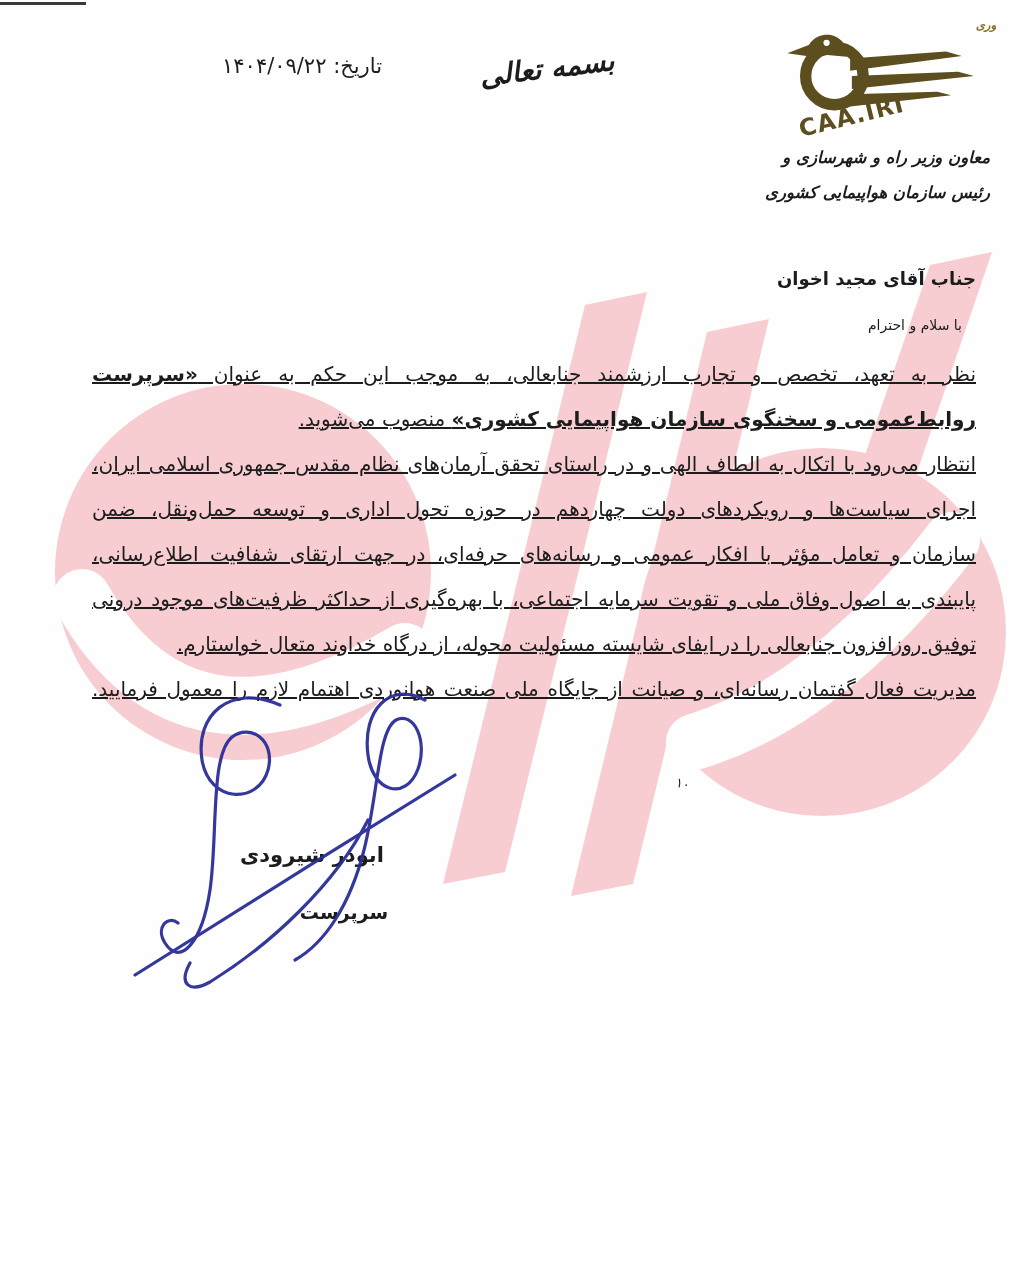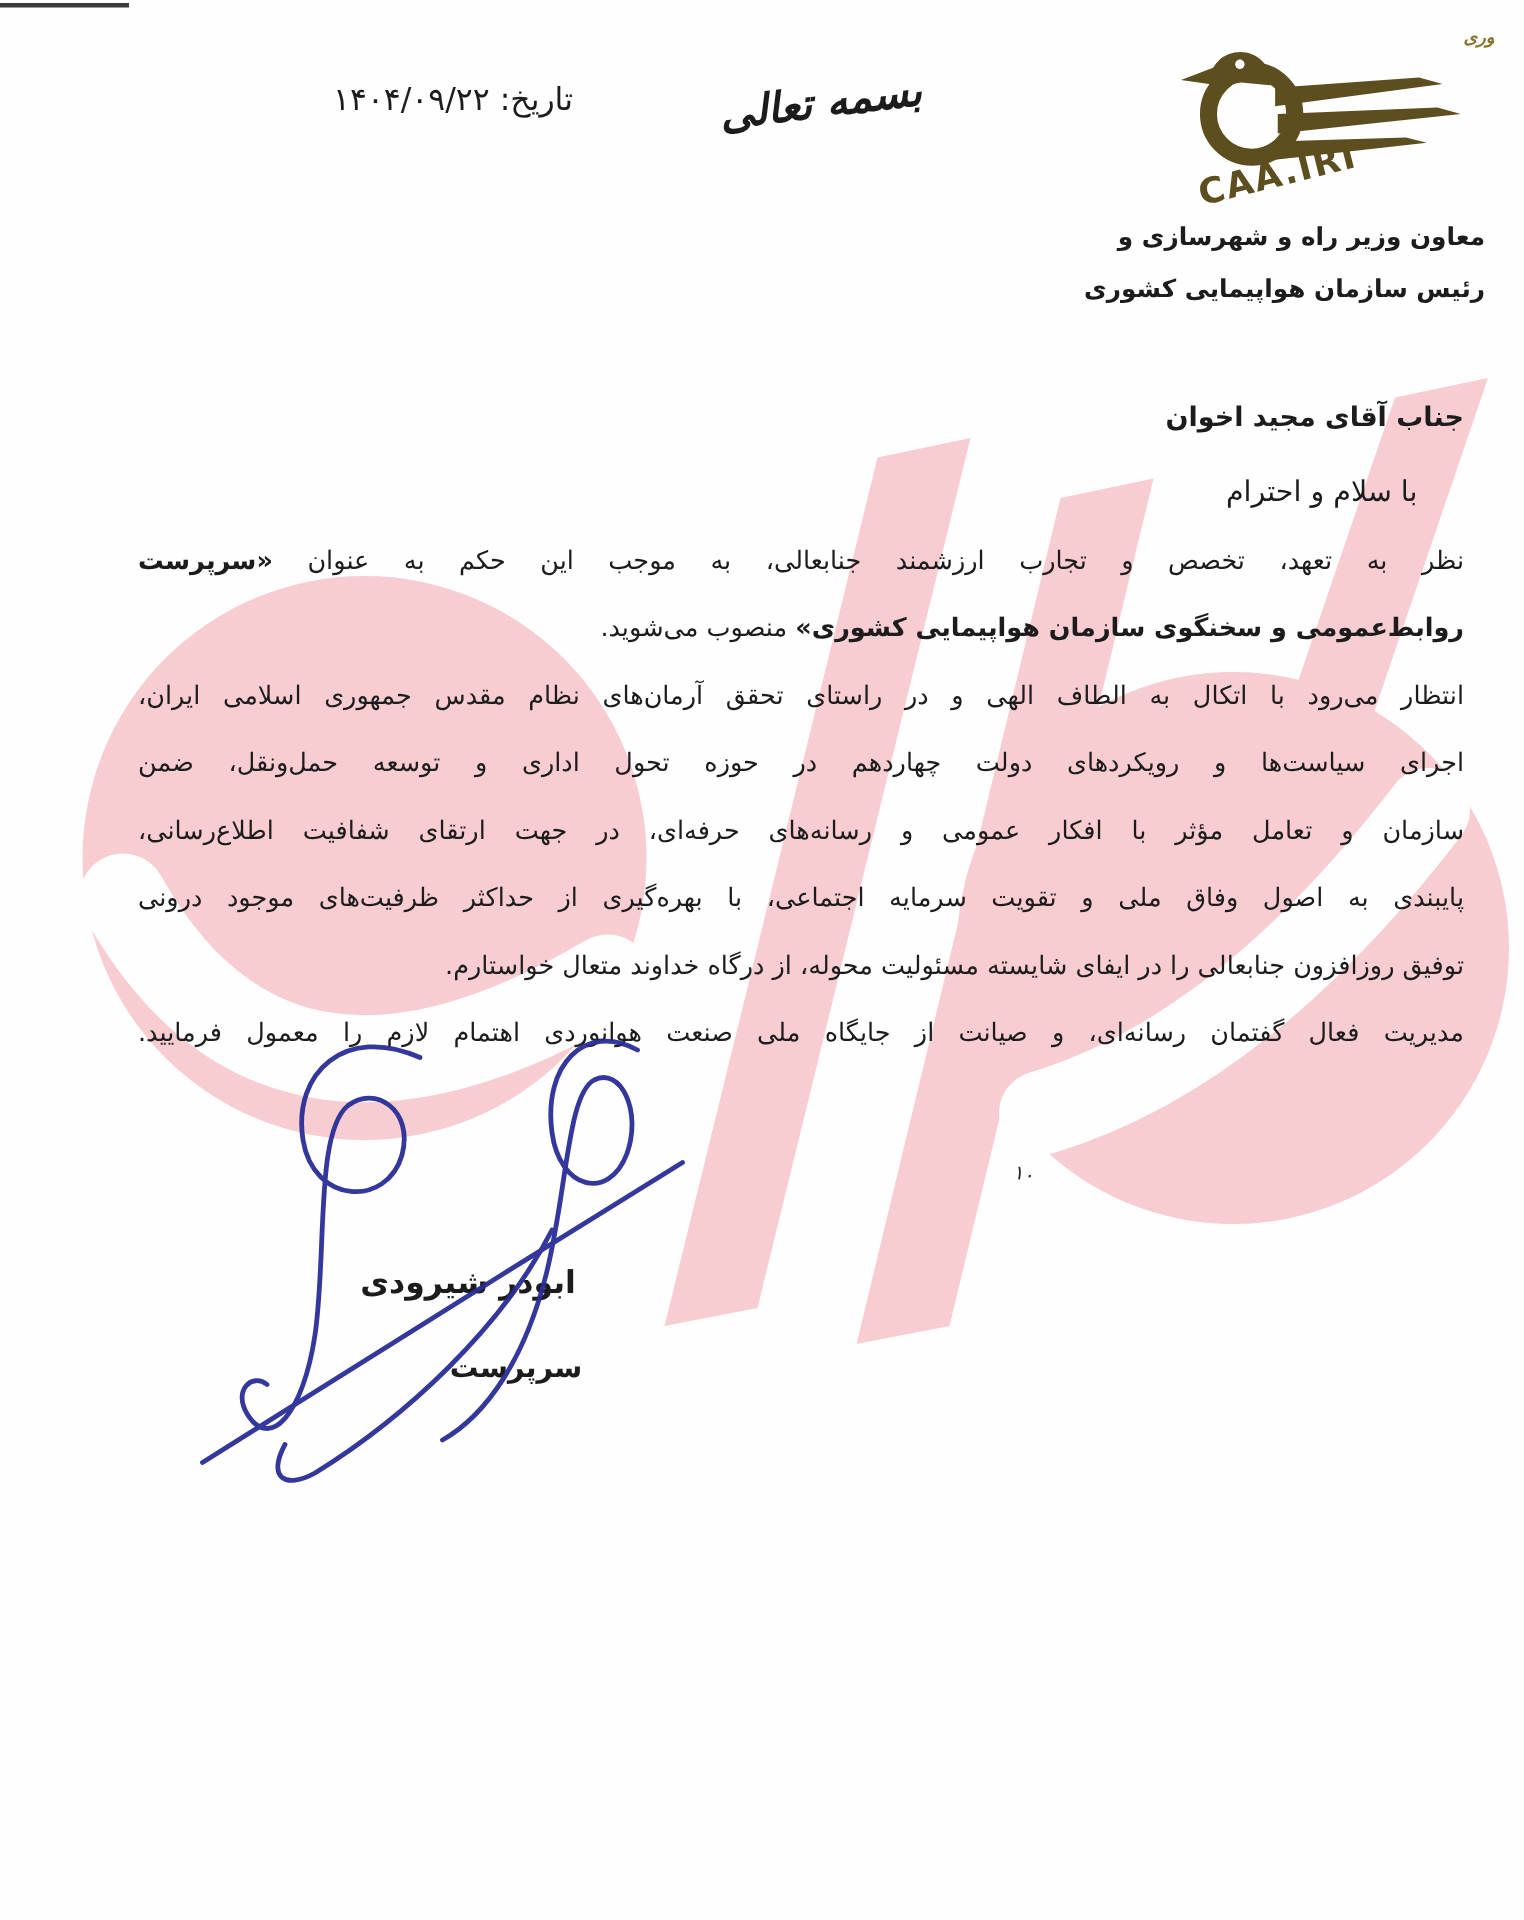--- a/index.html
+++ b/index.html
@@ -22,29 +22,29 @@
   
   .meta{position:absolute;top:48px;left:150px;width:232px;direction:rtl;text-align:right;z-index:2;
         font-size:21px;line-height:36px;}
   .meta .row{white-space:nowrap;}
   .besmele{position:absolute;top:52px;left:452px;width:190px;z-index:2;
            direction:rtl;text-align:center;font-size:28px;font-weight:bold;font-style:italic;
            transform:rotate(-7deg);}
   .logo{position:absolute;top:8px;left:760px;width:236px;height:136px;z-index:2;}
   .org-subtitle{position:absolute;top:140px;left:700px;width:290px;z-index:2;
                 direction:rtl;text-align:right;padding-left:0;padding-right:4px;
-                font-size:16.5px;font-weight:bold;line-height:35px;}
+                font-size:16.5px;font-weight:bold;font-style:italic;line-height:35px;}
   .org-subtitle .l{padding-left:6px;}
 
   
   .recipient{position:absolute;top:268px;right:40px;z-index:2;direction:rtl;
              font-size:18px;font-weight:bold;}
-  .salutation{position:absolute;top:317px;right:71px;z-index:2;direction:rtl;font-size:19px;}
+  .salutation{position:absolute;top:317px;right:54px;z-index:2;direction:rtl;font-size:14px;}
   .letter-body{position:absolute;top:352px;left:92px;width:884px;z-index:2;direction:rtl;}
-  .body-line{font-size:17px;line-height:45px;height:45px;white-space:nowrap;text-align:right;}
+  .body-line{font-size:20px;line-height:45px;height:45px;white-space:nowrap;text-align:right;text-decoration:underline;}
   .body-line.just{white-space:normal;text-align:justify;text-align-last:justify;}
   .body-line b{font-weight:bold;}
 
   
   .sig-name{position:absolute;top:843px;left:208px;width:208px;z-index:2;direction:rtl;
             text-align:center;font-size:21px;font-weight:bold;}
   .sig-title{position:absolute;top:901px;left:288px;width:112px;z-index:2;direction:rtl;
              text-align:center;font-size:19px;font-weight:bold;}
   .signature-svg{position:absolute;top:675px;left:110px;width:360px;height:340px;z-index:3;
                  pointer-events:none;}

